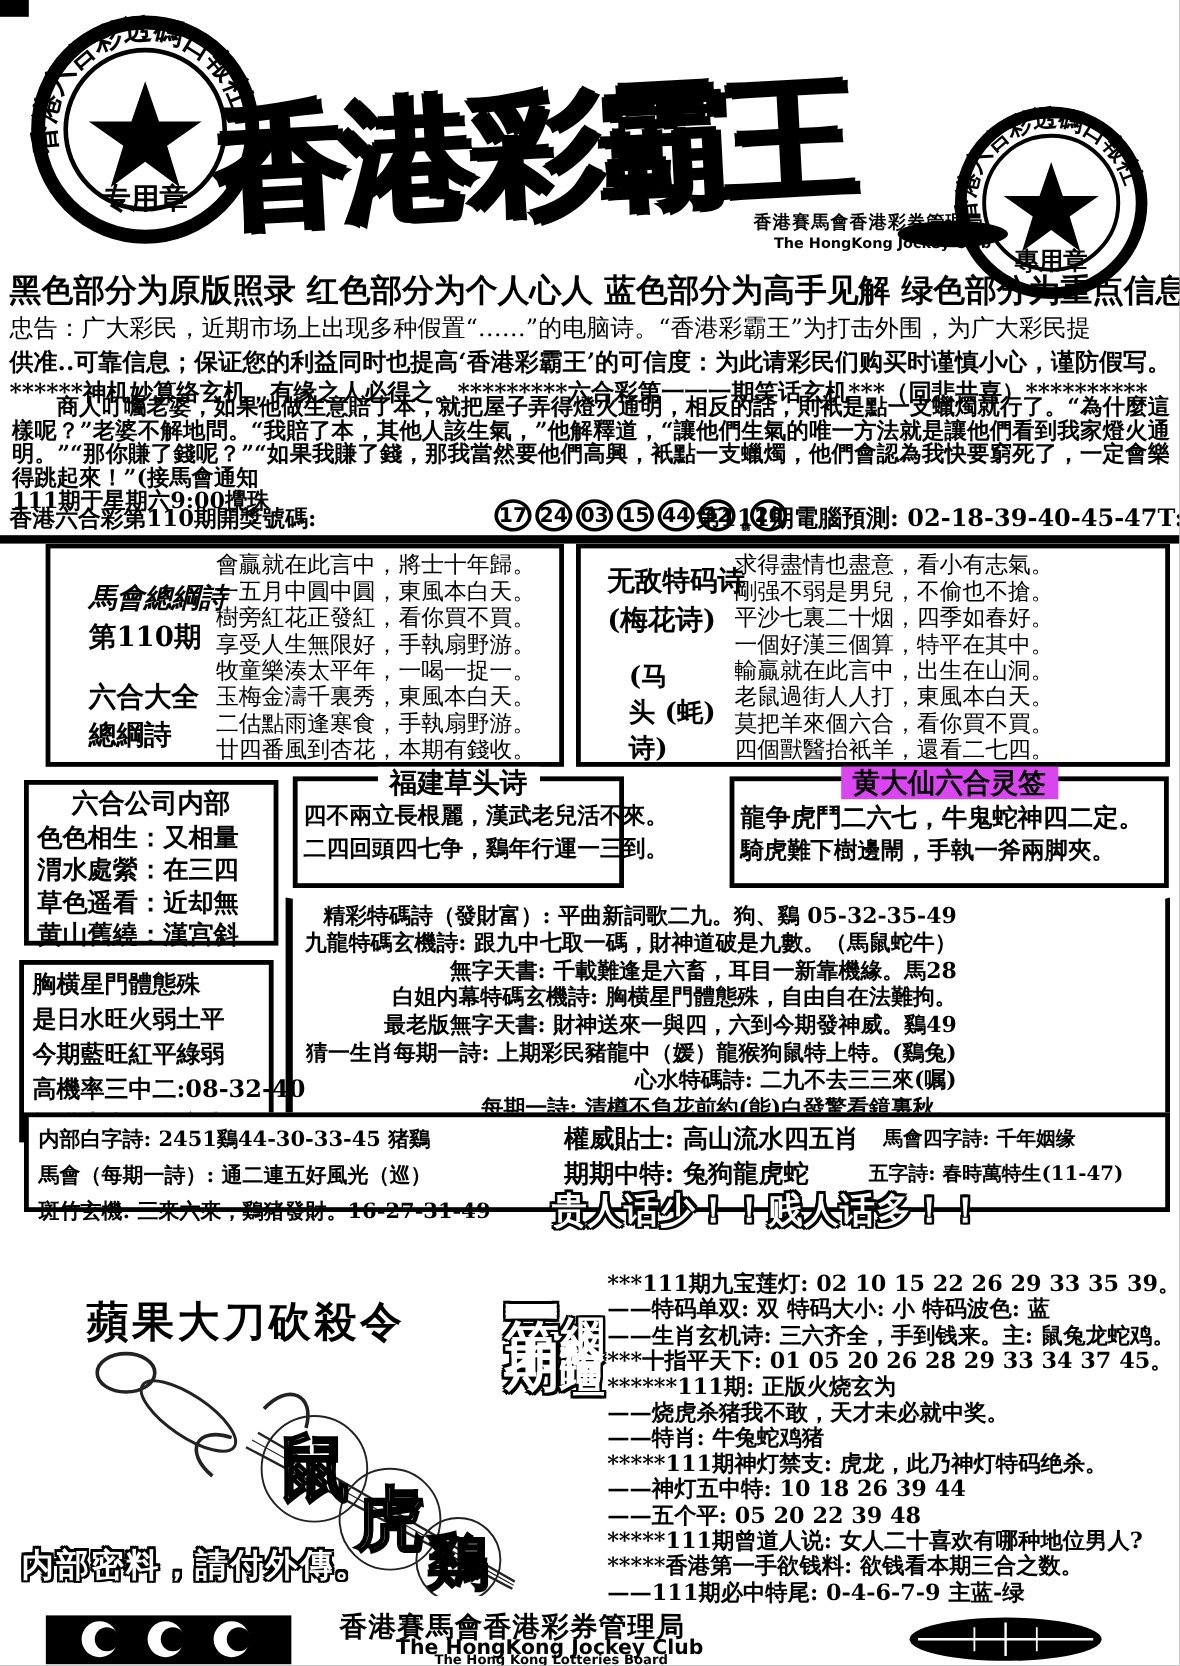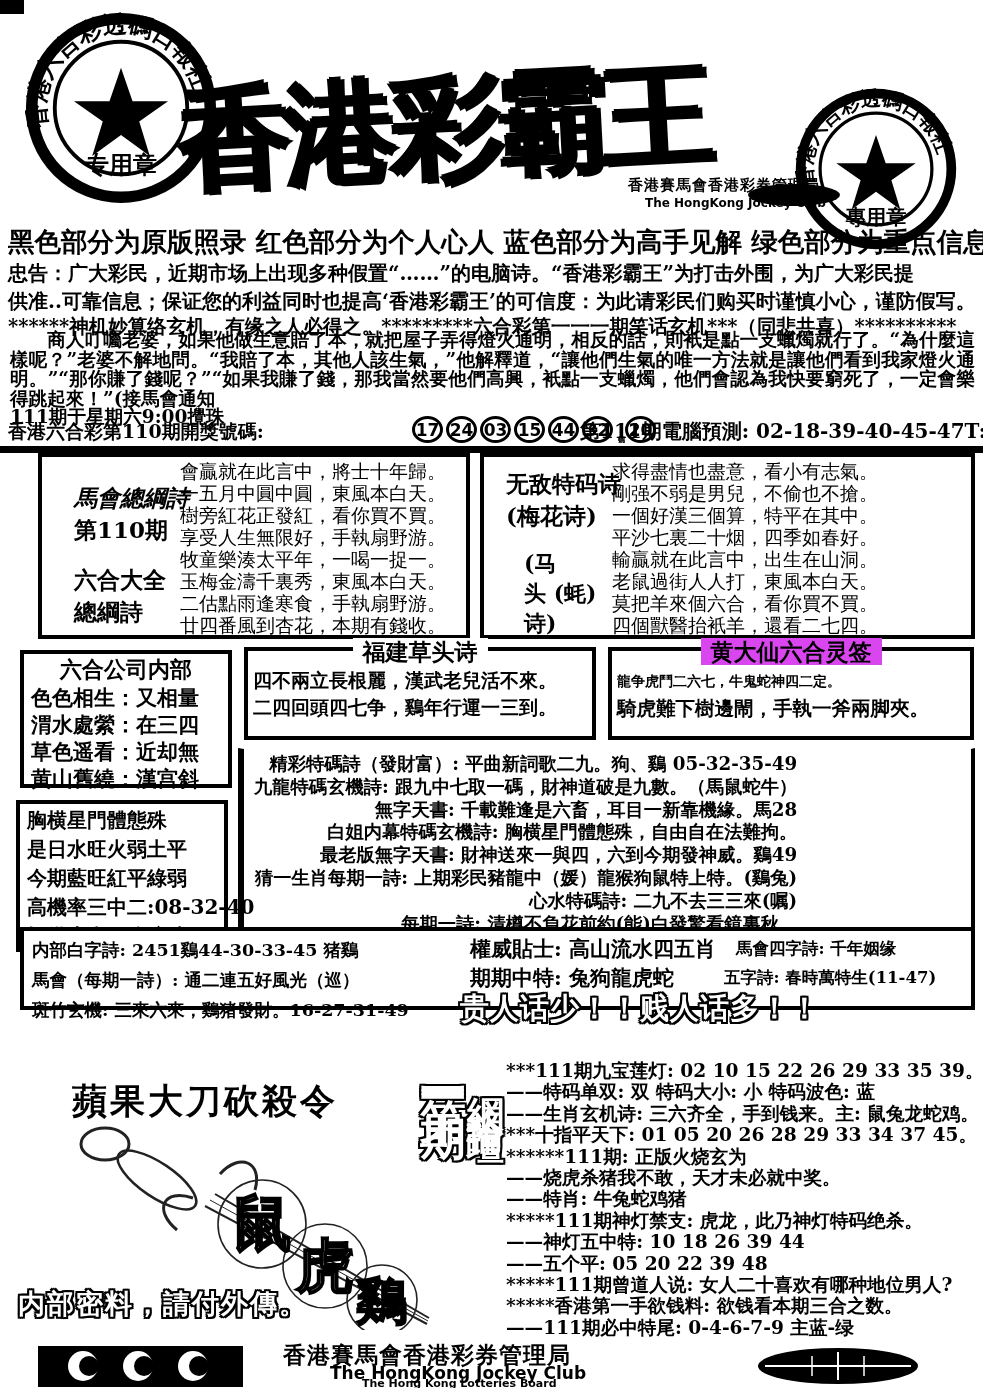--- a/index.html
+++ b/index.html
@@ -63,21 +63,21 @@
         <path id="ringR" d="M 24,122 A 79,79 0 1 1 176,122"></path>
       </defs>
     <text font-size="25" font-weight="bold" font-family="DejaVu Serif,serif">
       <textPath href="#ringR" xlink:href="#ringR" startOffset="2">香港六合彩透碼日報社</textPath>
     </text>
     <polygon points="100,58 112,93 149,93 119,114 130,150 100,128 70,150 81,114 51,93 88,93" fill="#000"></polygon>
     <text x="100" y="168" text-anchor="middle" font-size="25" font-weight="bold" font-family="DejaVu Serif,serif">專用章</text>
   </svg>
 
   <div class="ln b sans" style="left:8px;top:224px;font-size:26.5px;">黑色部分为原版照录 红色部分为个人心人 蓝色部分为高手见解 绿色部分为重点信息</div>
-  <div class="ln" style="left:8px;top:260px;font-size:20px;font-weight:bold;">忠告：广大彩民，近期市场上出现多种假置“……”的电脑诗。“香港彩霸王”为打击外围，为广大彩民提</div>
+  <div class="ln" style="left:8px;top:260px;font-size:20px;font-weight:normal;">忠告：广大彩民，近期市场上出现多种假置“……”的电脑诗。“香港彩霸王”为打击外围，为广大彩民提</div>
   <div class="ln" style="left:8px;top:288px;font-size:20px;font-weight:bold;">供准..可靠信息；保证您的利益同时也提高‘香港彩霸王’的可信度：为此请彩民们购买时谨慎小心，谨防假写。</div>
   <div class="ln b" style="left:8px;top:313px;font-size:19.5px;">******神机妙算络玄机，有缘之人必得之。*********六合彩第一一一期笑话玄机***（同悲共喜）**********</div>
 
   <div class="abs joketxt" style="left:10px;top:330px;width:965px;text-indent:2em;">商人叮囑老婆，如果他做生意賠了本，就把屋子弄得燈火通明，相反的話，則衹是點一支蠟燭就行了。“為什麼這樣呢？”老婆不解地問。“我賠了本，其他人該生氣，”他解釋道，“讓他們生氣的唯一方法就是讓他們看到我家燈火通明。”“那你賺了錢呢？”“如果我賺了錢，那我當然要他們高興，衹點一支蠟燭，他們會認為我快要窮死了，一定會樂得跳起來！”(接馬會通知</div>
   <div class="ln b" style="left:10px;top:404px;font-size:18.6px;">111期于星期六9:00攪珠</div>
 
   <div class="ln b" style="left:8px;top:419px;font-size:19px;">香港六合彩第110期開獎號碼:</div>
   <div class="abs" style="left:412px;top:416px;display:flex;align-items:center;">
     <span class="numcircle">17</span>
     <span class="numcircle">24</span>
@@ -111,51 +111,51 @@
 
   <div class="box" style="left:480px;top:453px;width:495px;height:186px;">
     <div class="ln b" style="left:22px;top:12px;font-size:23px;">无敌特码诗</div>
     <div class="ln b" style="left:22px;top:44px;font-size:23px;">(梅花诗)</div>
     <div class="ln b" style="left:40px;top:92px;font-size:22px;">(马</div>
     <div class="ln b" style="left:40px;top:122px;font-size:22px;">头 (蚝)</div>
     <div class="ln b" style="left:40px;top:152px;font-size:22px;">诗)</div>
     <div class="abs poems" style="left:128px;top:3px;">
       <div>求得盡情也盡意，看小有志氣。</div>
       <div>剛强不弱是男兒，不偷也不搶。</div>
+      <div>平沙七裏二十烟，四季如春好。</div>
       <div>一個好漢三個算，特平在其中。</div>
-      <div>平沙七裏二十烟，四季如春好。</div>
       <div>輸贏就在此言中，出生在山洞。</div>
       <div>老鼠過街人人打，東風本白天。</div>
       <div>莫把羊來個六合，看你買不買。</div>
       <div>四個獸醫抬衹羊，還看二七四。</div>
     </div>
   </div>
 
   <div class="box" style="left:20px;top:650px;width:212px;height:138px;">
     <div class="b" style="text-align:center;font-size:22px;margin-top:1px;">六合公司内部</div>
     <div class="abs companylines" style="left:7px;top:30px;">
       <div>色色相生：又相量</div>
       <div>渭水處縈：在三四</div>
       <div>草色遥看：近却無</div>
       <div>黄山舊繞：漢宫斜</div>
     </div>
   </div>
 
-  <div class="box" style="left:244px;top:647px;width:352px;height:93px;">
+  <div class="box" style="left:244px;top:647px;width:276px;height:93px;">
     <div class="b" style="text-align:center;font-size:23px;margin-top:-14px;"><span style="background:#fff;padding:0 10px;">福建草头诗</span></div>
     <div class="abs" style="left:5px;top:16px;">
       <div class="b" style="font-size:19px;line-height:27px;white-space:nowrap;">四不兩立長根麗，漢武老兒活不來。</div>
       <div class="b" style="font-size:19px;line-height:27px;white-space:nowrap;">二四回頭四七争，鷄年行運一三到。</div>
     </div>
   </div>
 
   <div class="box" style="left:608px;top:647px;width:366px;height:93px;">
     <div class="b" style="text-align:center;font-size:23px;margin-top:-14px;"><span style="background:#d946ef;padding:0 10px;">黄大仙六合灵签</span></div>
     <div class="abs" style="left:5px;top:16px;">
-      <div class="b" style="font-size:14px;line-height:28px;white-space:nowrap;">龍争虎鬥二六七，牛鬼蛇神四二定。</div>
+      <div class="b" style="font-size:21px;line-height:28px;white-space:nowrap;">龍争虎鬥二六七，牛鬼蛇神四二定。</div>
       <div class="b" style="font-size:19.5px;line-height:28px;white-space:nowrap;">騎虎難下樹邊閙，手執一斧兩脚夾。</div>
     </div>
   </div>
 
   <div class="abs" style="left:238px;top:748px;width:737px;height:212px;border-left:6px solid #000;border-right:4px solid #000;border-top:1px solid #fff;">
     <div class="abs predlines" style="left:10px;top:4px;">
       <div>精彩特碼詩（發財富）: 平曲新詞歌二九。狗、鷄 05-32-35-49</div>
       <div>九龍特碼玄機詩: 跟九中七取一碼，財神道破是九數。（馬鼠蛇牛）</div>
       <div class="ind1">無字天書: 千載難逢是六畜，耳目一新靠機緣。馬28</div>
       <div>白姐内幕特碼玄機詩: 胸横星門體態殊，自由自在法難拘。</div>

